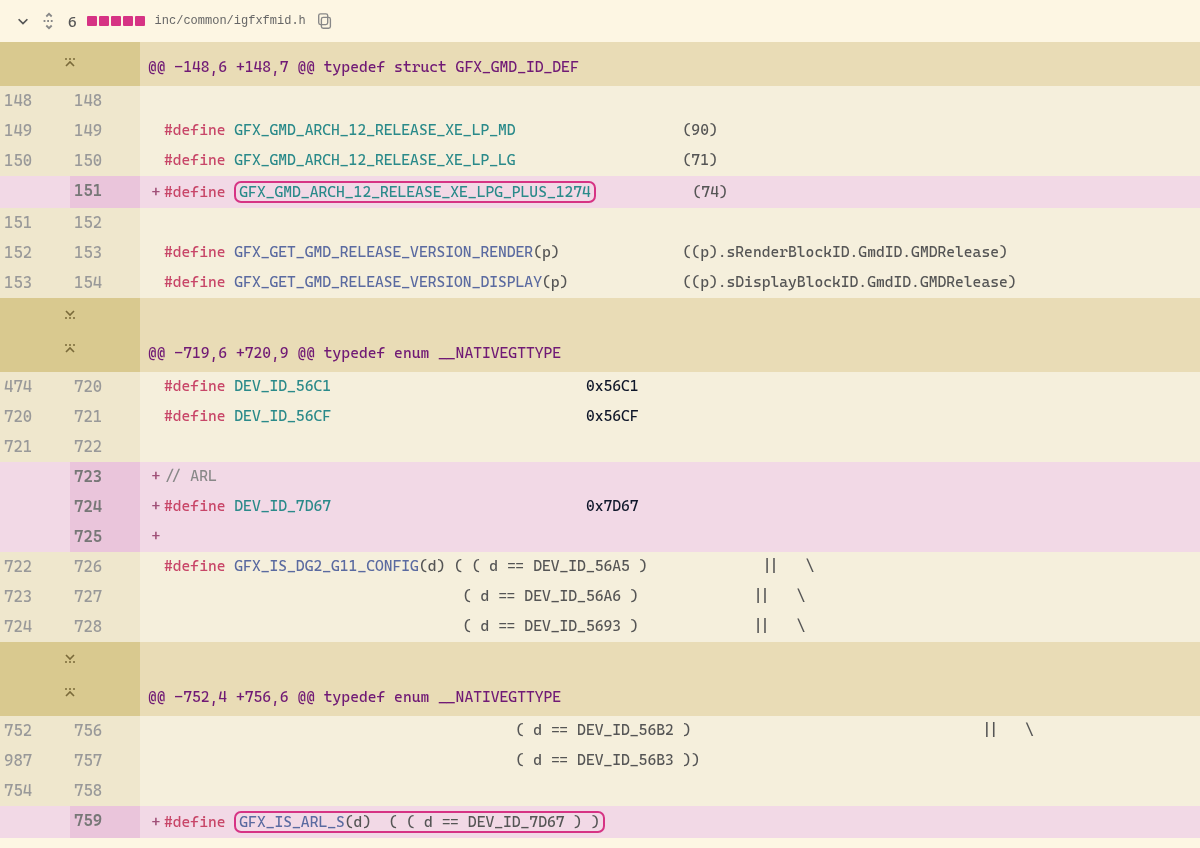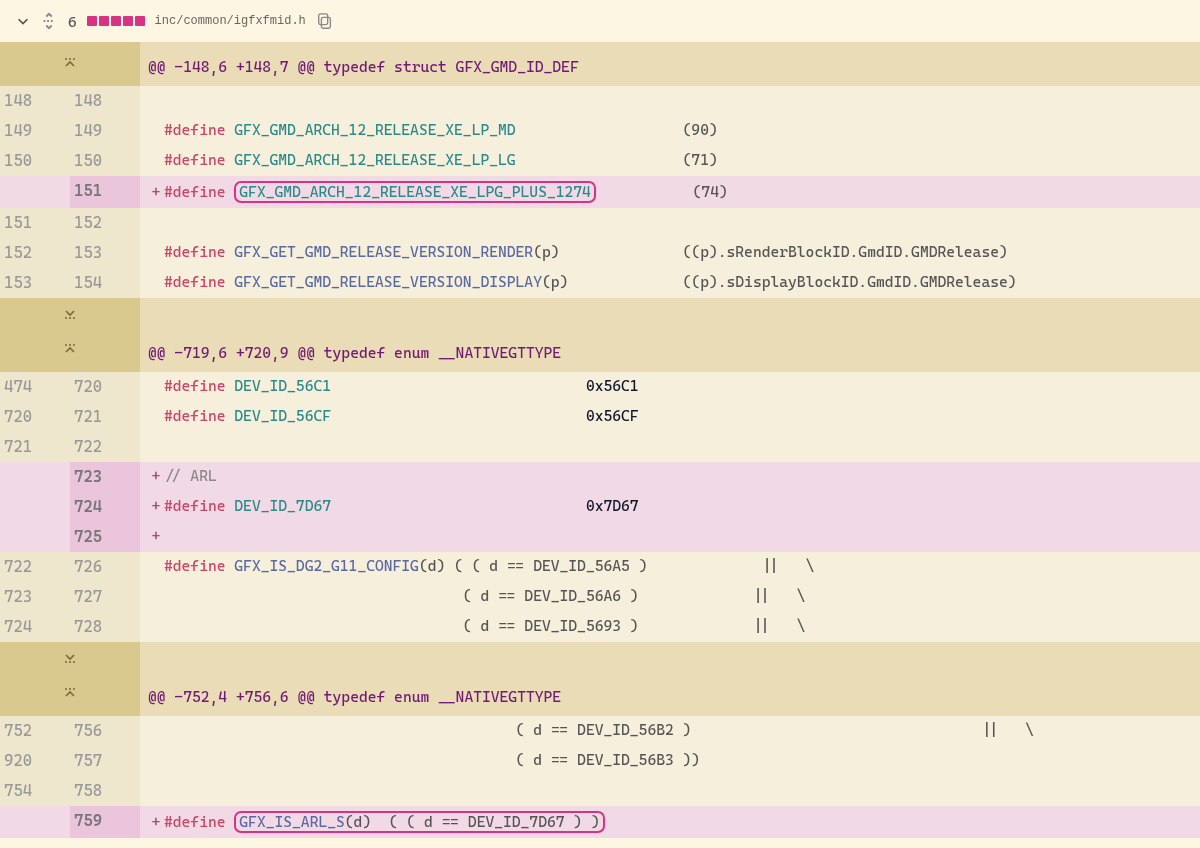--- a/index.html
+++ b/index.html
@@ -231,21 +231,21 @@
         </span>
       </div>
       <div class="code">@@ -752,4 +756,6 @@ typedef enum __NATIVEGTTYPE</div>
     </div>
     <div class="row ctx">
       <div class="ln ln1">752</div>
       <div class="ln ln2">756</div>
       <div class="code"><span class="marker"> </span>                                        <span class="plain">( d == DEV_ID_56B2 )                                 ||   \</span></div>
     </div>
     <div class="row ctx">
-      <div class="ln ln1">920</div>
+      <div class="ln ln1">987</div>
       <div class="ln ln2">757</div>
       <div class="code"><span class="marker"> </span>                                        <span class="plain">( d == DEV_ID_56B3 ))</span></div>
     </div>
     <div class="row ctx">
       <div class="ln ln1">754</div>
       <div class="ln ln2">758</div>
       <div class="code"><span class="marker"> </span></div>
     </div>
     <div class="row add">
       <div class="ln ln1"></div>

